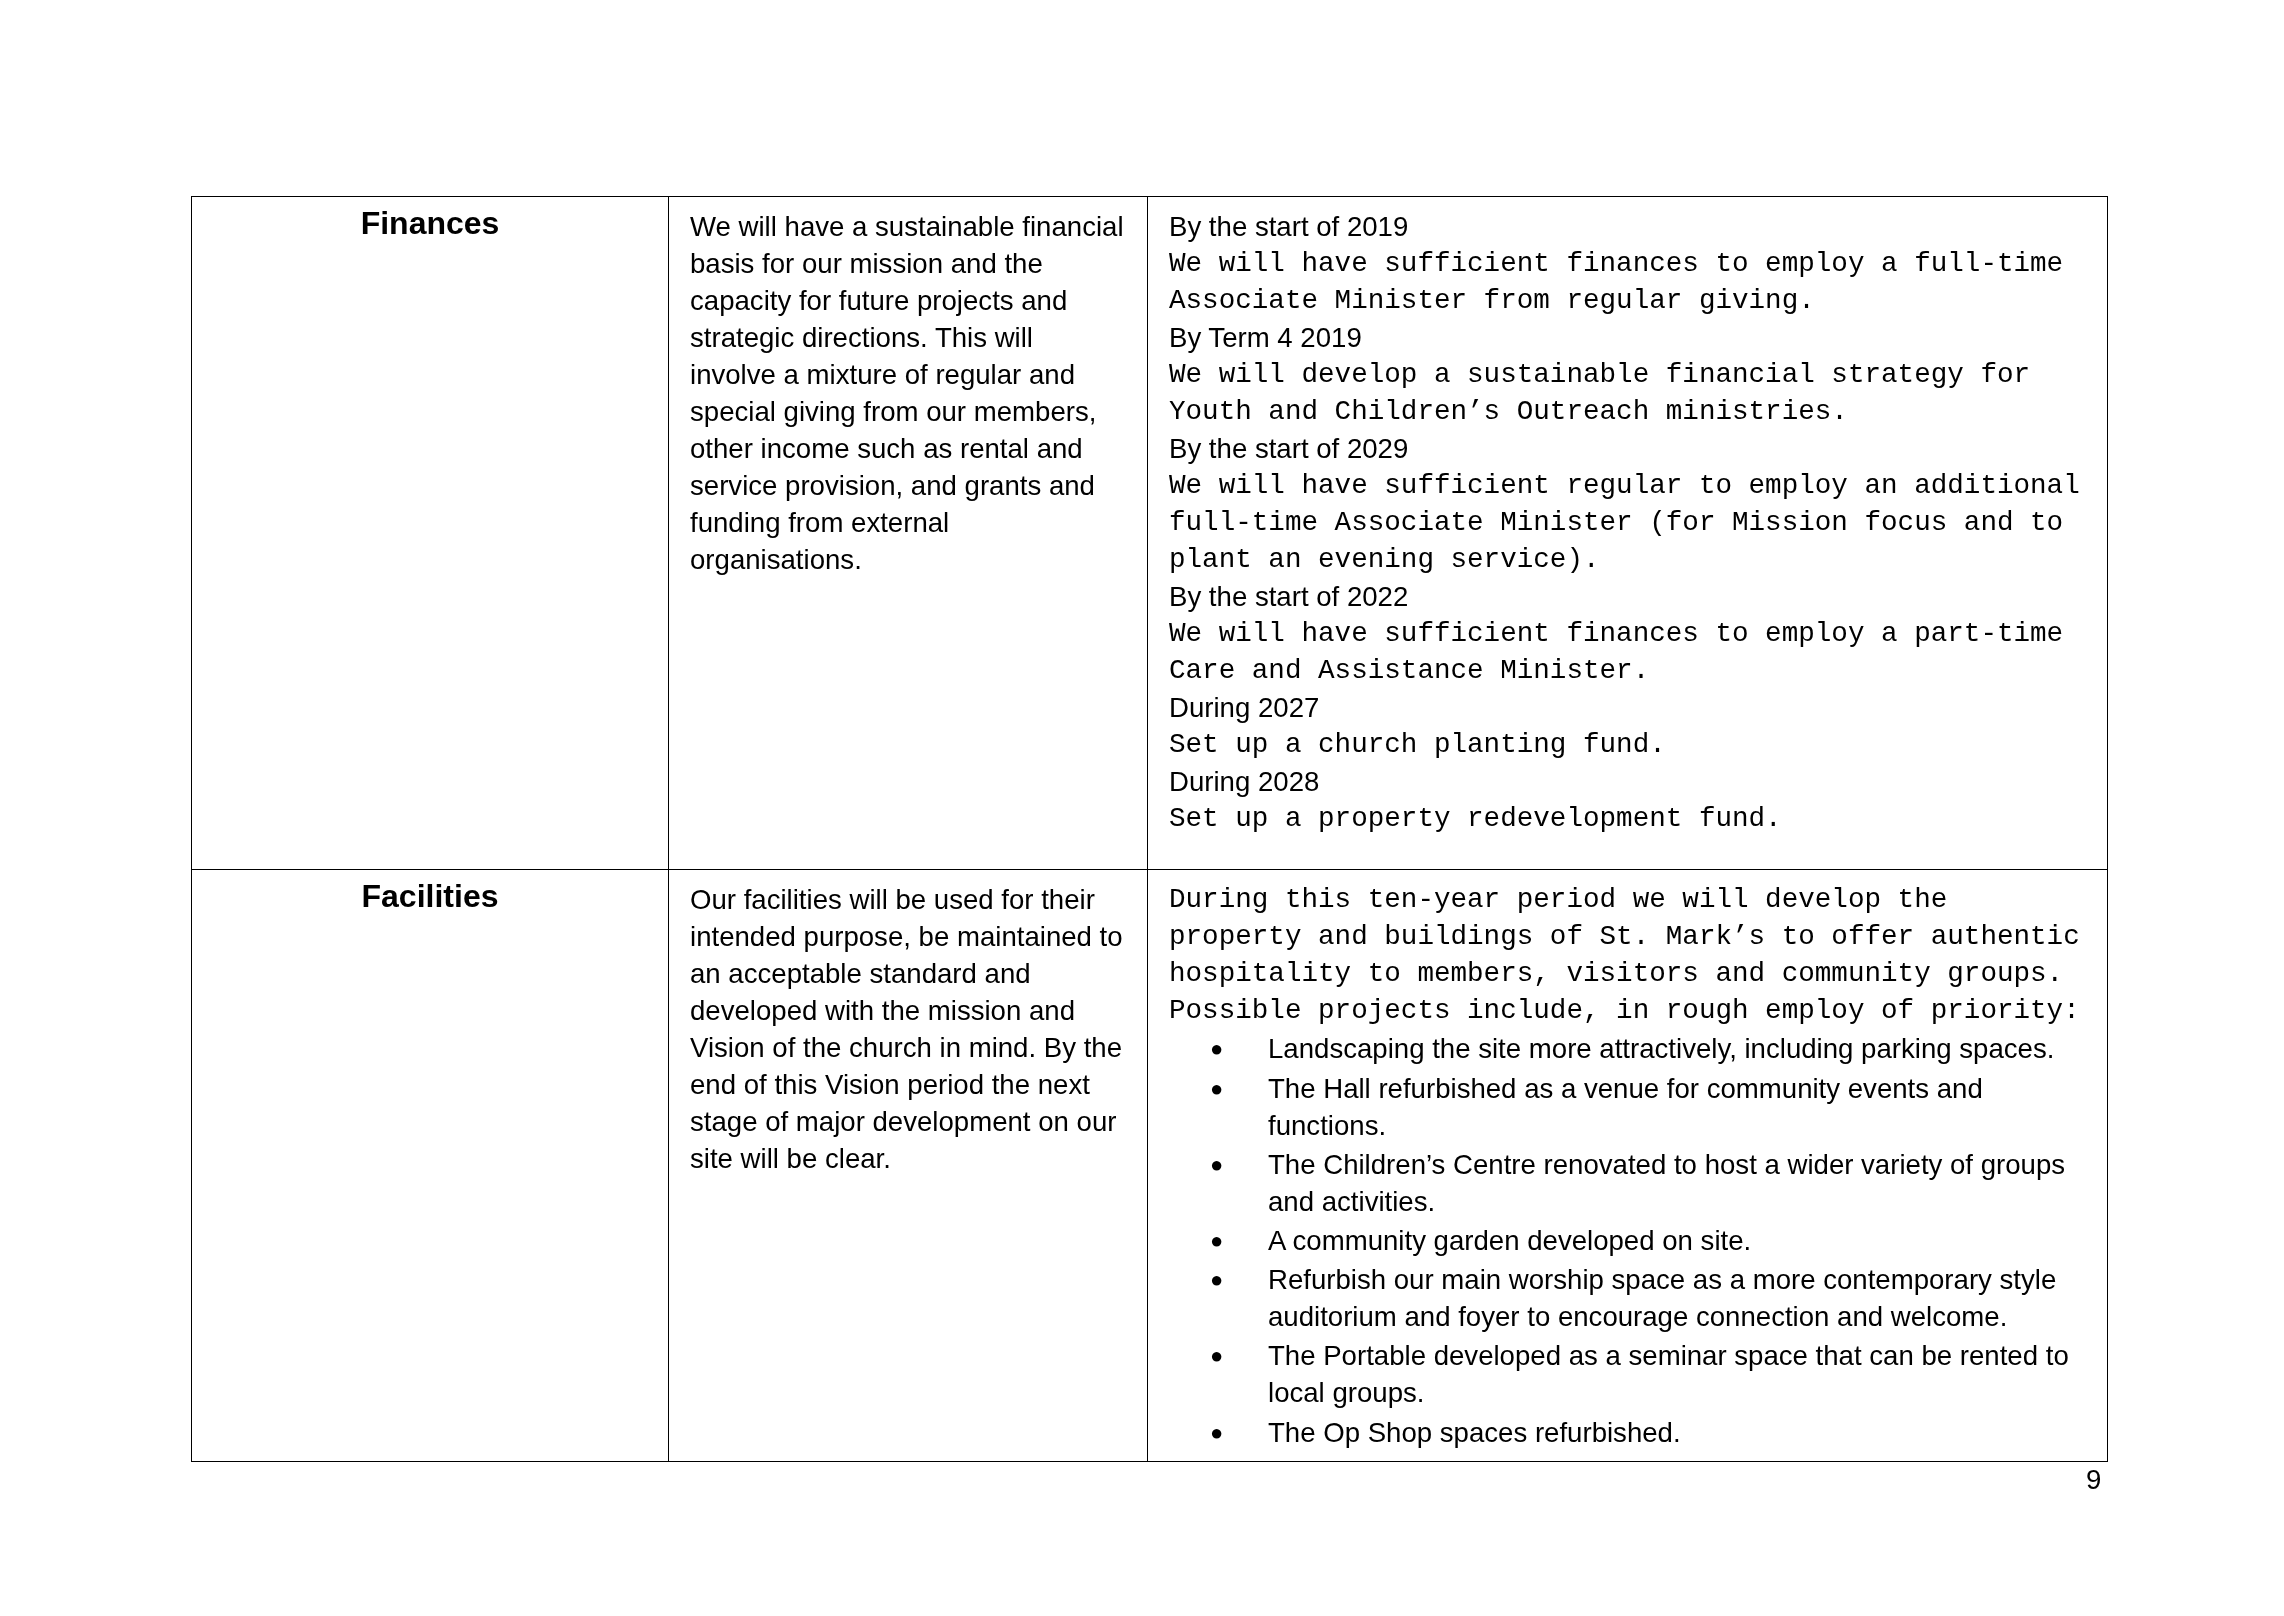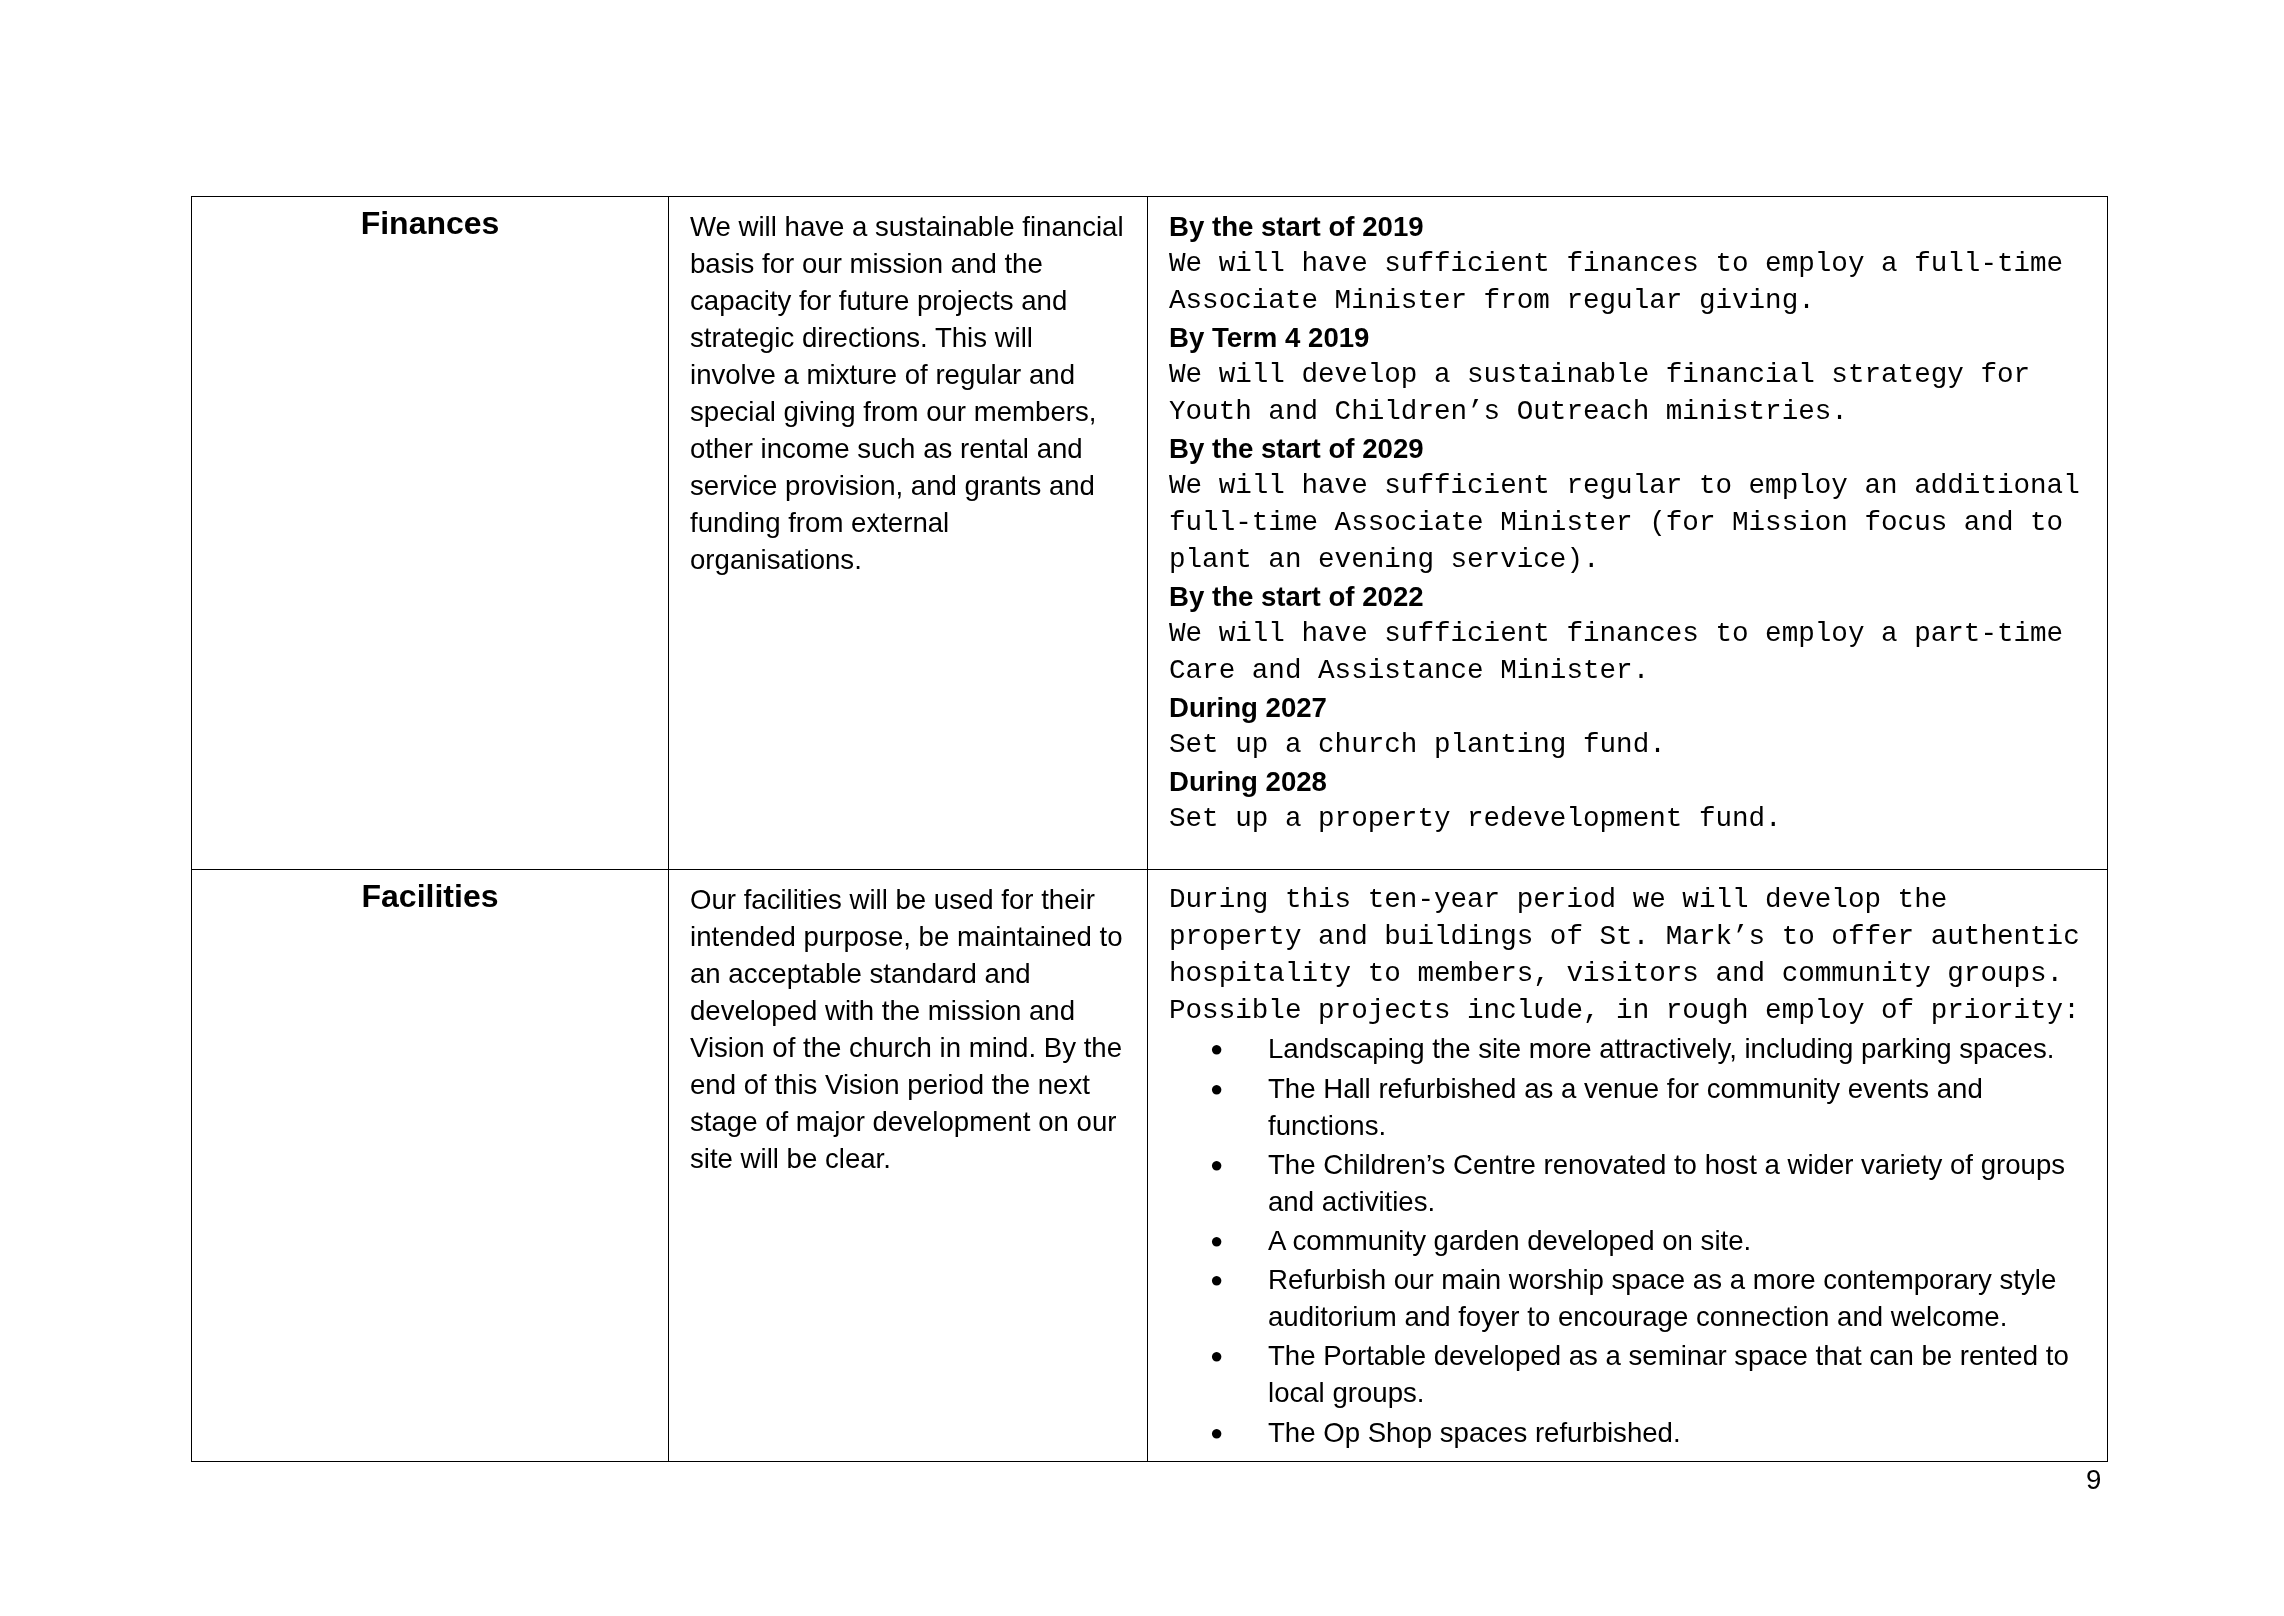--- a/index.html
+++ b/index.html
@@ -9,21 +9,21 @@
                 border-collapse: collapse; table-layout: fixed; }
   .page-table td { border: 1.8px solid #000; vertical-align: top; padding: 8px; }
   .col-cat { width: 477px; }
   .col-goal { width: 479px; }
   .col-plan { width: 960px; }
   .cat-cell { text-align: center; }
   .cat-label { display: block; font-weight: bold; font-size: 32px; }
   .cell-text { font-size: 27.6px; line-height: 37px; padding: 2.9px 13px 0 13px; }
   .row-fin td { height: 656px; }
   .row-fac td { height: 558px; }
-  .heading { font-weight: bold; display: block; }
+  .heading { font-weight: normal; display: block; }
   .line { display: block; font-family: Liberation Mono, monospace; }
   ul.projects { list-style: none; margin: 1.5px 0 0 0; padding: 0 0 0 99px; }
   ul.projects li { position: relative; line-height: 37px; margin-bottom: 2.2px; }
   ul.projects li .bullet { position: absolute; left: -58px; top: 0; font-size: 22px; }
   .page-number { position: absolute; left: 2086px; top: 1464px; font-size: 27.6px; }
 </style>
 </head>
 <body>
 
 <table class="page-table">

